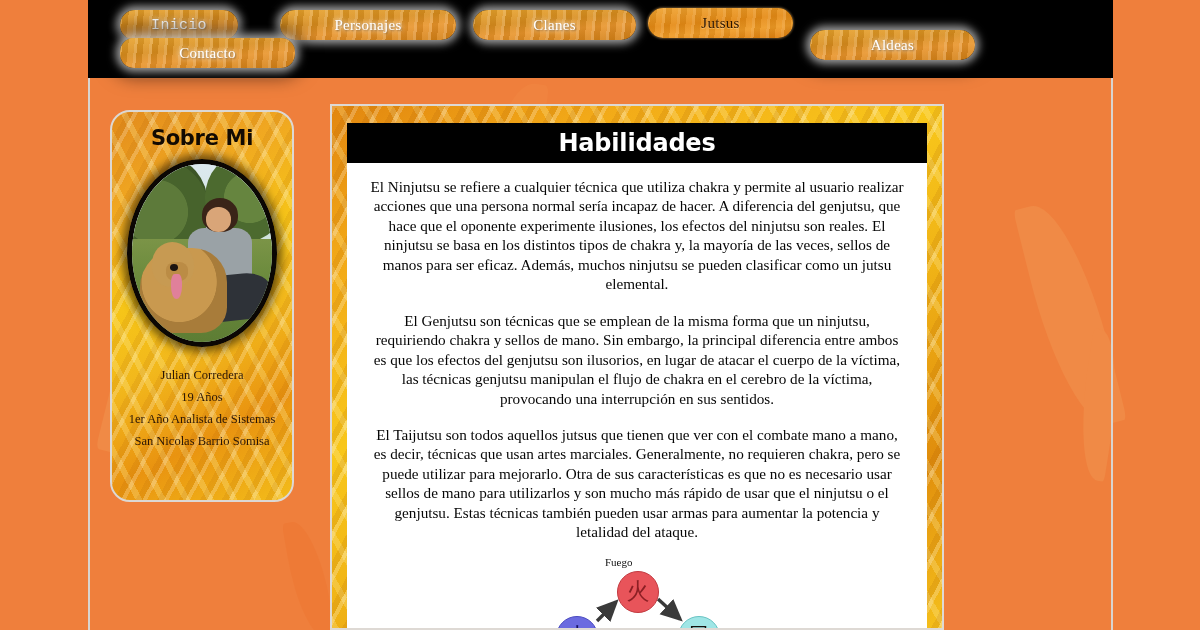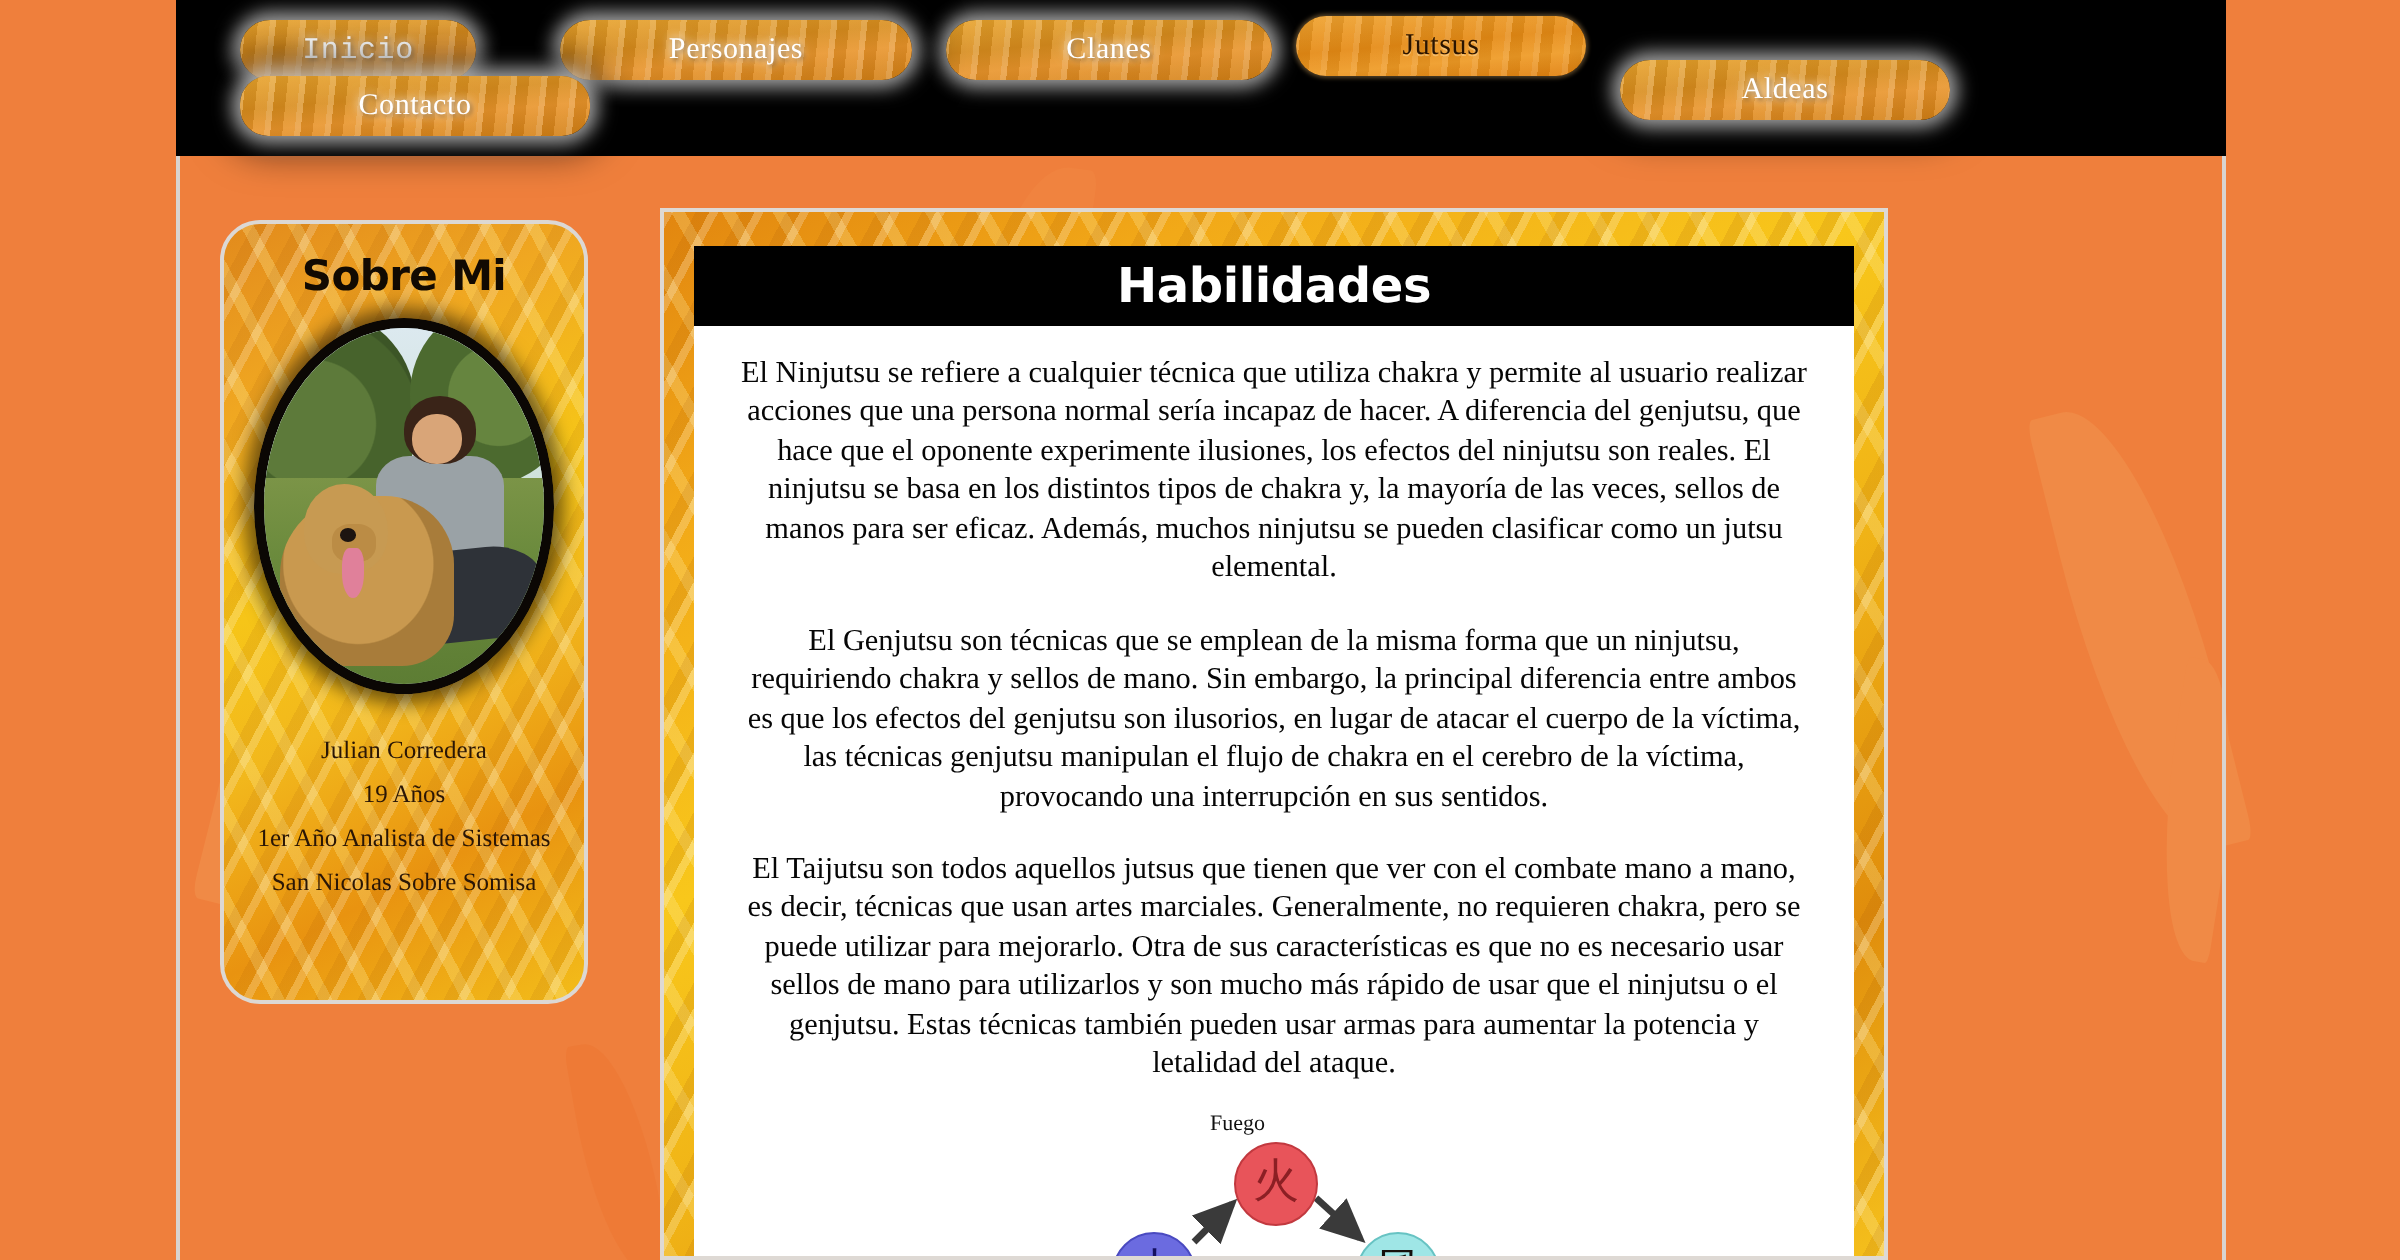--- a/index.html
+++ b/index.html
@@ -167,21 +167,21 @@
     <div class="ph-dog-head"></div>
     <div class="ph-dog-snout"></div>
     <div class="ph-dog-tongue"></div>
     <div class="ph-dog-nose"></div>
   </div>
 
   <div class="sb-info">
     <div>Julian Corredera</div>
     <div>19 Años</div>
     <div>1er Año Analista de Sistemas</div>
-    <div>San Nicolas Sobre Somisa</div>
+    <div>San Nicolas Barrio Somisa</div>
   </div>
 </aside>
 
 <main class="panel">
   <div class="panel-head">
     <h1>Habilidades</h1>
   </div>
 
   <div class="panel-body">
     <p>El Ninjutsu se refiere a cualquier técnica que utiliza chakra y permite al usuario realizar acciones que una persona normal sería incapaz de hacer. A diferencia del genjutsu, que hace que el oponente experimente ilusiones, los efectos del ninjutsu son reales. El ninjutsu se basa en los distintos tipos de chakra y, la mayoría de las veces, sellos de manos para ser eficaz. Además, muchos ninjutsu se pueden clasificar como un jutsu elemental.</p>

